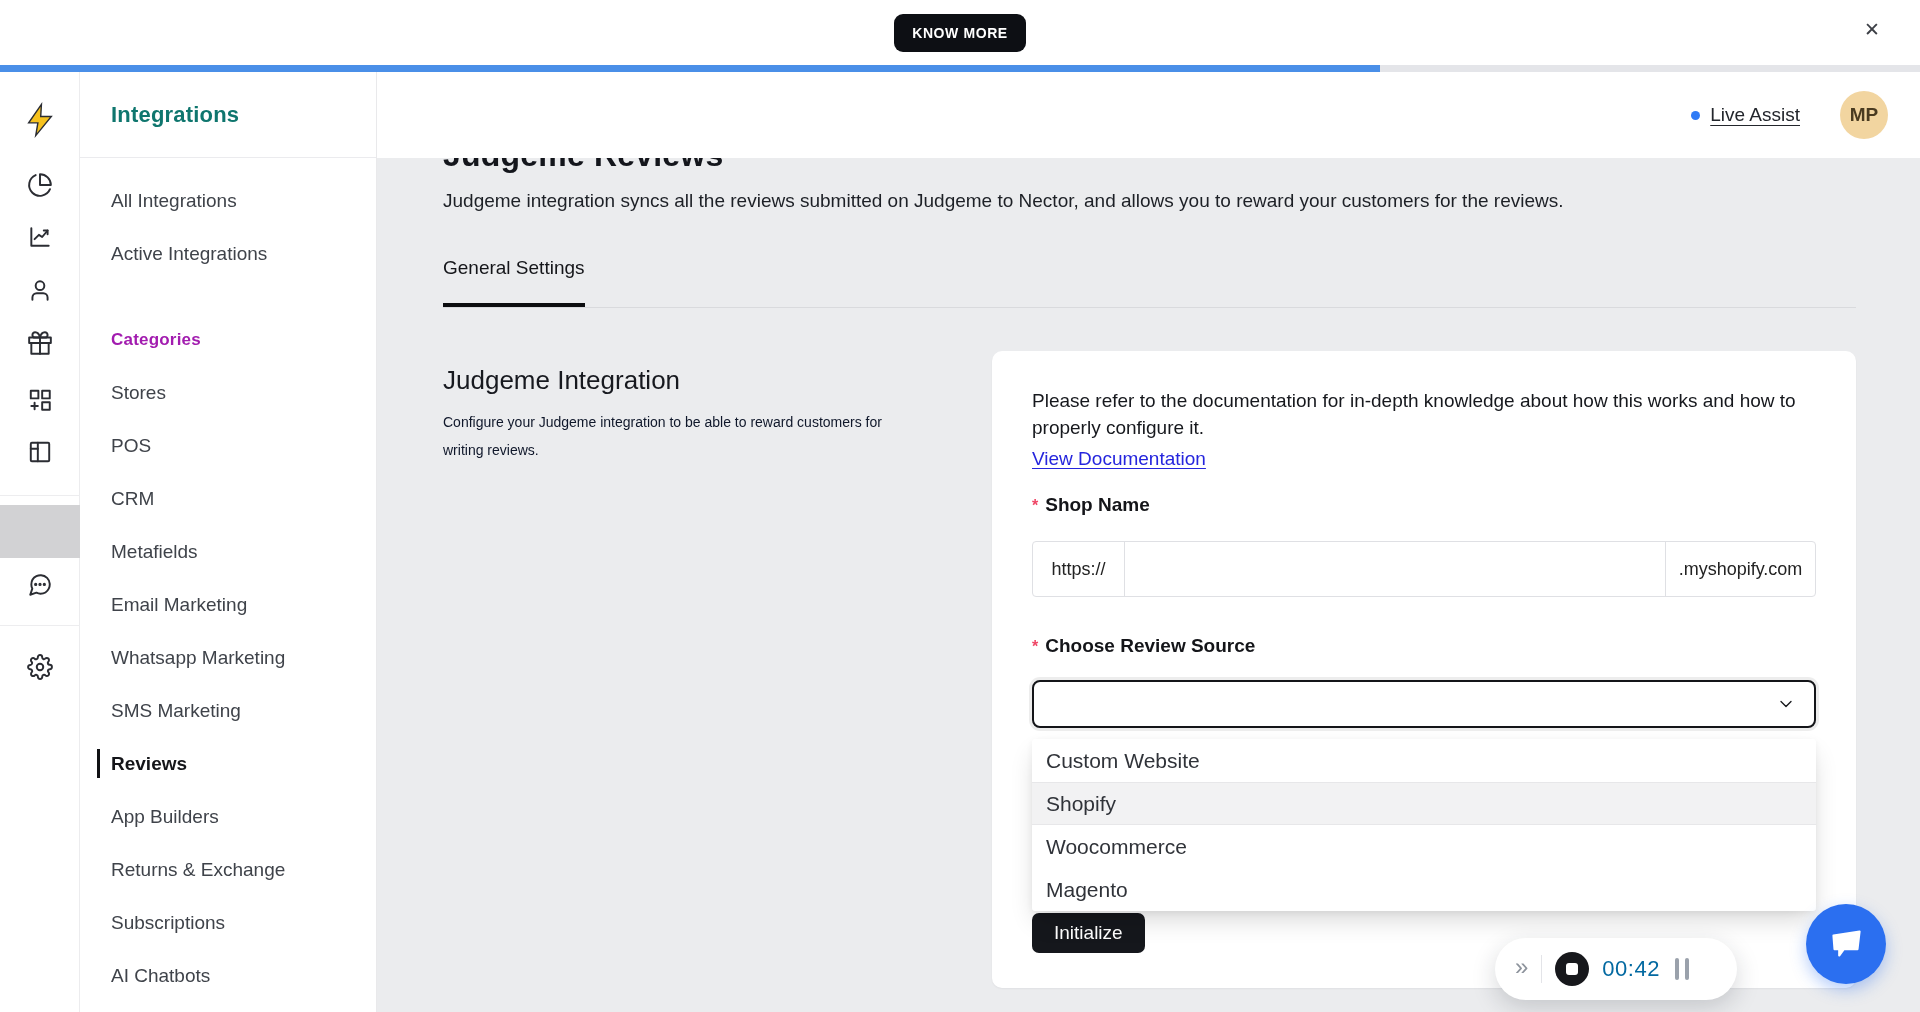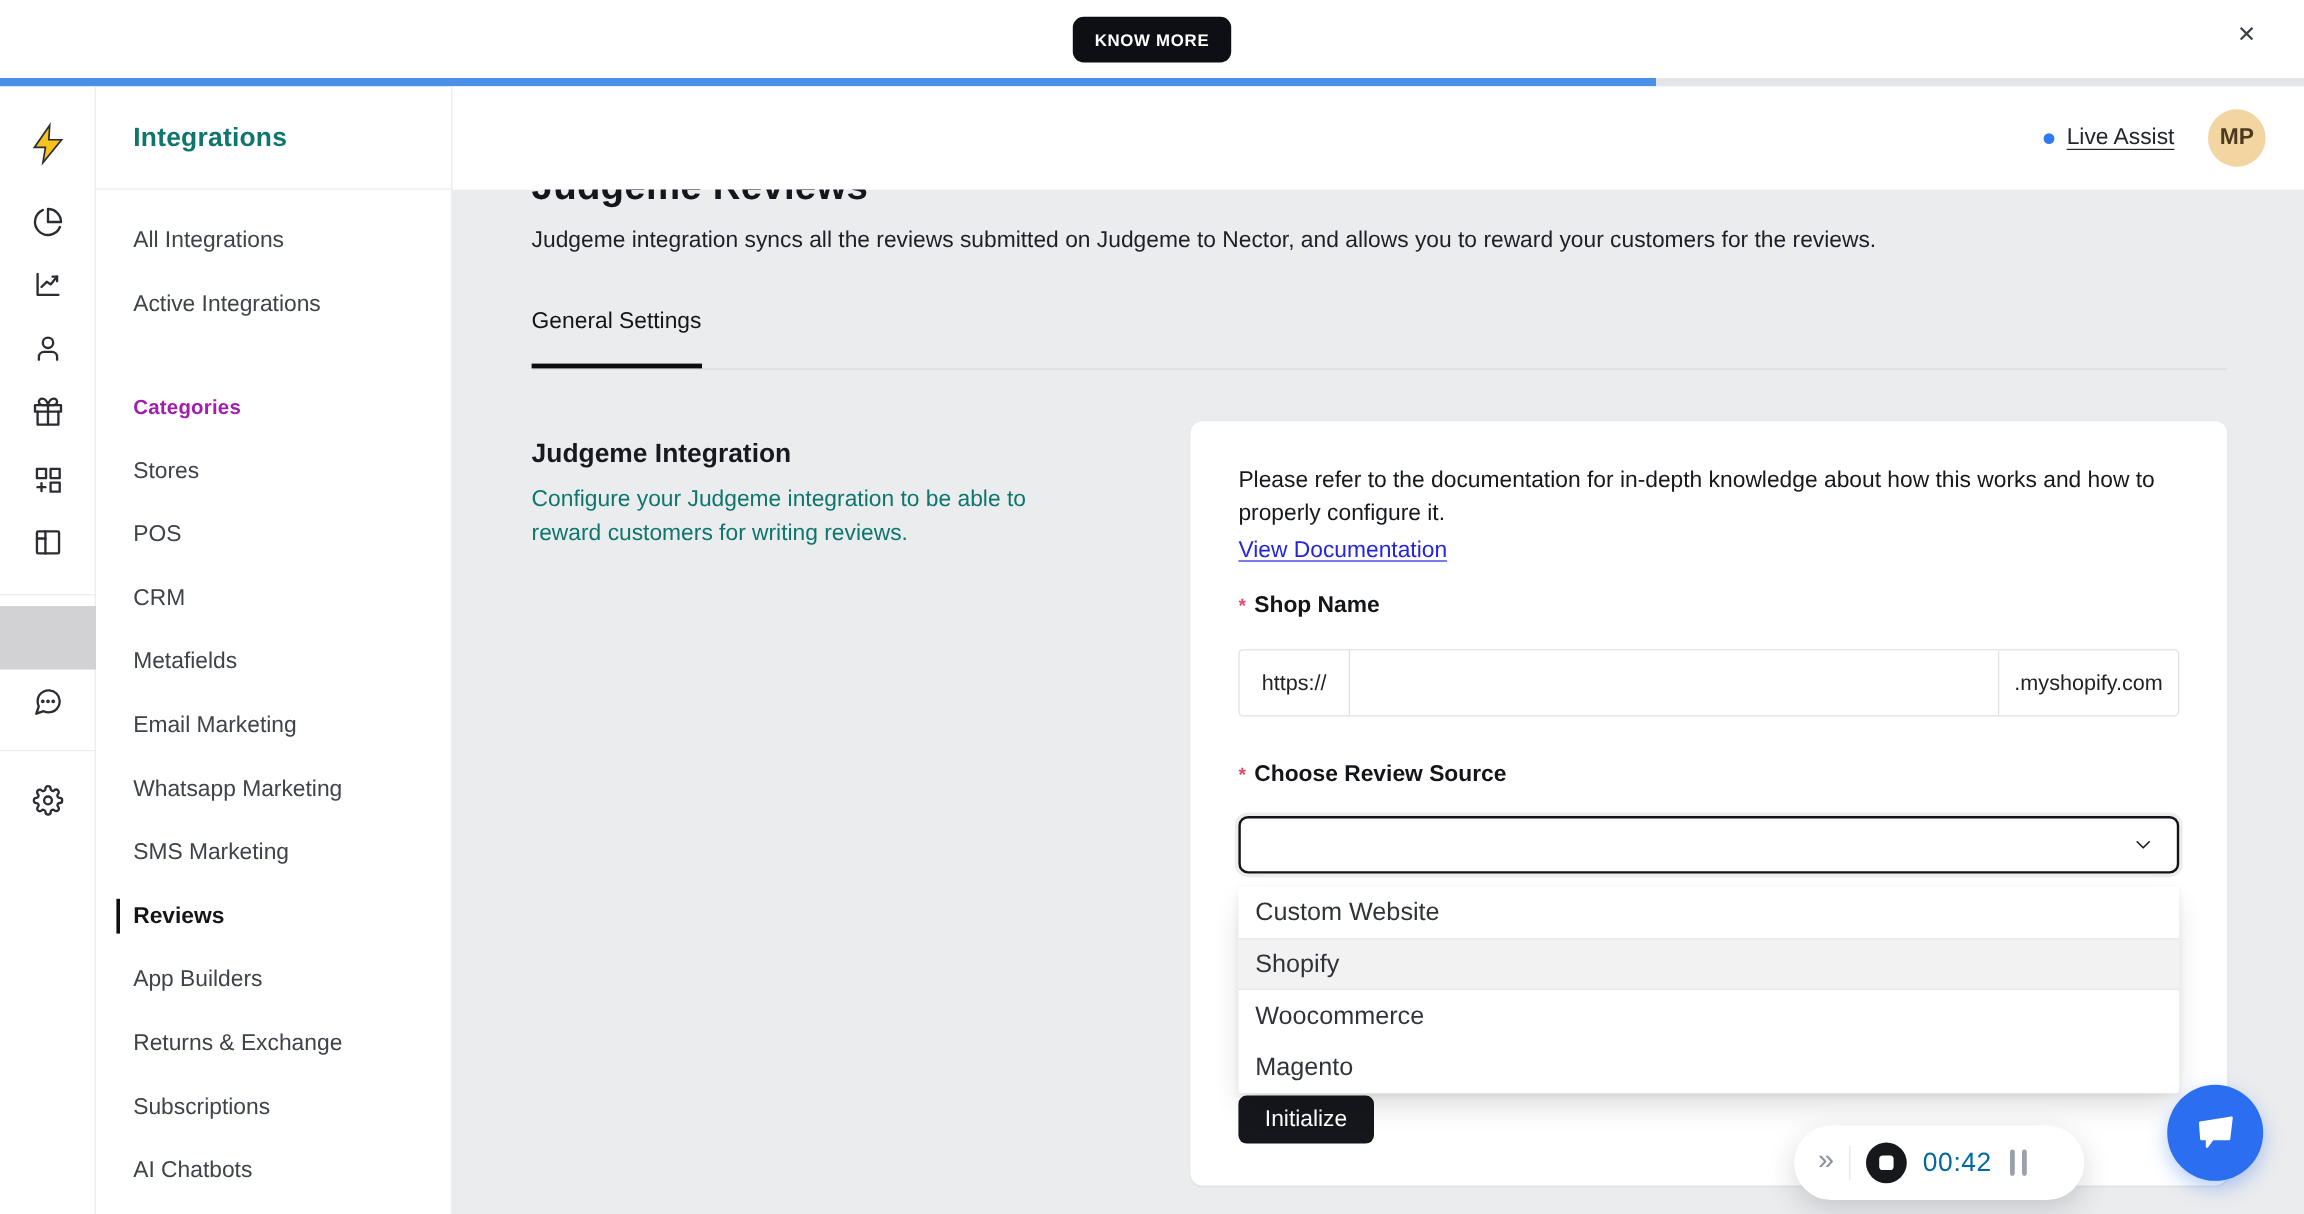--- a/index.html
+++ b/index.html
@@ -33,36 +33,36 @@
   .sidebar-head { height:86px; display:flex; align-items:center; padding-left:31px; border-bottom:1px solid #ebebee; }
   .sidebar-title { font-size:22px; font-weight:700; color:#0f766e; letter-spacing:.2px; }
   .side-nav { padding-top:16px; list-style:none; }
   .side-nav li { height:53px; display:flex; align-items:center; padding-left:31px; font-size:19px; color:#3f434a; cursor:pointer; position:relative; }
   .side-nav li.active { font-weight:700; color:#141519; }
   .side-nav li.active::before { content:""; position:absolute; left:17px; top:12px; width:3px; height:29px; background:#101114; }
   .cat-head { margin-top:50px; margin-bottom:16px; padding-left:31px; font-size:17px; font-weight:700; color:#a21caf; letter-spacing:.2px; }
 
   
   .main { flex:1; display:flex; flex-direction:column; background:#ebecee; }
-  .main-header { height:86px; background:#ffffff; display:flex; align-items:center; justify-content:flex-end; padding-right:32px; gap:28px; flex:none; }
+  .main-header { height:86px; background:#ffffff; display:flex; align-items:center; justify-content:flex-end; padding-right:32px; gap:40px; flex:none; }
   .live-assist { display:flex; align-items:center; gap:10px; cursor:pointer; }
   .live-dot { width:9px; height:9px; border-radius:50%; background:#2f7bf6; }
   .live-label { font-size:19px; color:#23262c; text-decoration:underline; text-underline-offset:4px; }
   .avatar { width:48px; height:48px; border-radius:50%; background:#f2d5a0; display:flex; align-items:center; justify-content:center; font-size:19px; font-weight:700; color:#4a3b20; cursor:pointer; }
 
   .content { flex:1; overflow:hidden; padding:0 64px 0 66px; }
   .page-title { margin-top:-22px; font-size:32px; line-height:38px; font-weight:800; color:#14161c; letter-spacing:.2px; margin-bottom:14px; }
   .page-sub { font-size:19px; line-height:26px; color:#1d2026; }
   .tabbar { margin-top:43px; border-bottom:1px solid #d9dadd; }
   .tab { display:inline-block; font-size:19px; font-weight:500; color:#141519; padding-bottom:24px; border-bottom:4px solid #0c0d10; cursor:pointer; }
 
   .section { display:flex; margin-top:43px; }
   .col-left { width:549px; flex:none; padding-top:14px; }
-  .col-left h2 { font-size:22px; font-weight:700; color:#17191f; }
-  .col-left p { margin-top:12px; font-size:19px; line-height:28px; color:#0f766e; max-width:455px; }
+  .col-left h2 { font-size:26px; font-weight:400; color:#17191f; }
+  .col-left p { margin-top:12px; font-size:14px; line-height:28px; color:#0f172a; max-width:455px; }
 
   
   .card { flex:1; background:#ffffff; border-radius:10px; padding:36px 40px 35px 40px; box-shadow:0 1px 2px rgba(16,24,40,.05); }
   .card-info { font-size:19px; line-height:27px; color:#16181d; max-width:790px; }
   .doc-link { display:inline-block; margin-top:7px; font-size:19px; color:#2525dd; text-decoration:underline; text-underline-offset:3px; cursor:pointer; }
   .field-label { margin-top:24px; font-size:19px; font-weight:700; color:#141519; display:flex; align-items:baseline; gap:7px; }
   .req { color:#ef4666; font-size:16px; font-weight:700; }
   .input-group { margin-top:25px; display:flex; height:56px; border:1px solid #dfe0e4; border-radius:4px; background:#fff; overflow:hidden; }
   .ig-prefix { width:92px; border-right:1px solid #dfe0e4; display:flex; align-items:center; justify-content:center; font-size:18px; color:#232323; }
   .ig-input { flex:1; border:none; outline:none; font-size:18px; padding:0 14px; font-family:inherit; color:#232323; }

